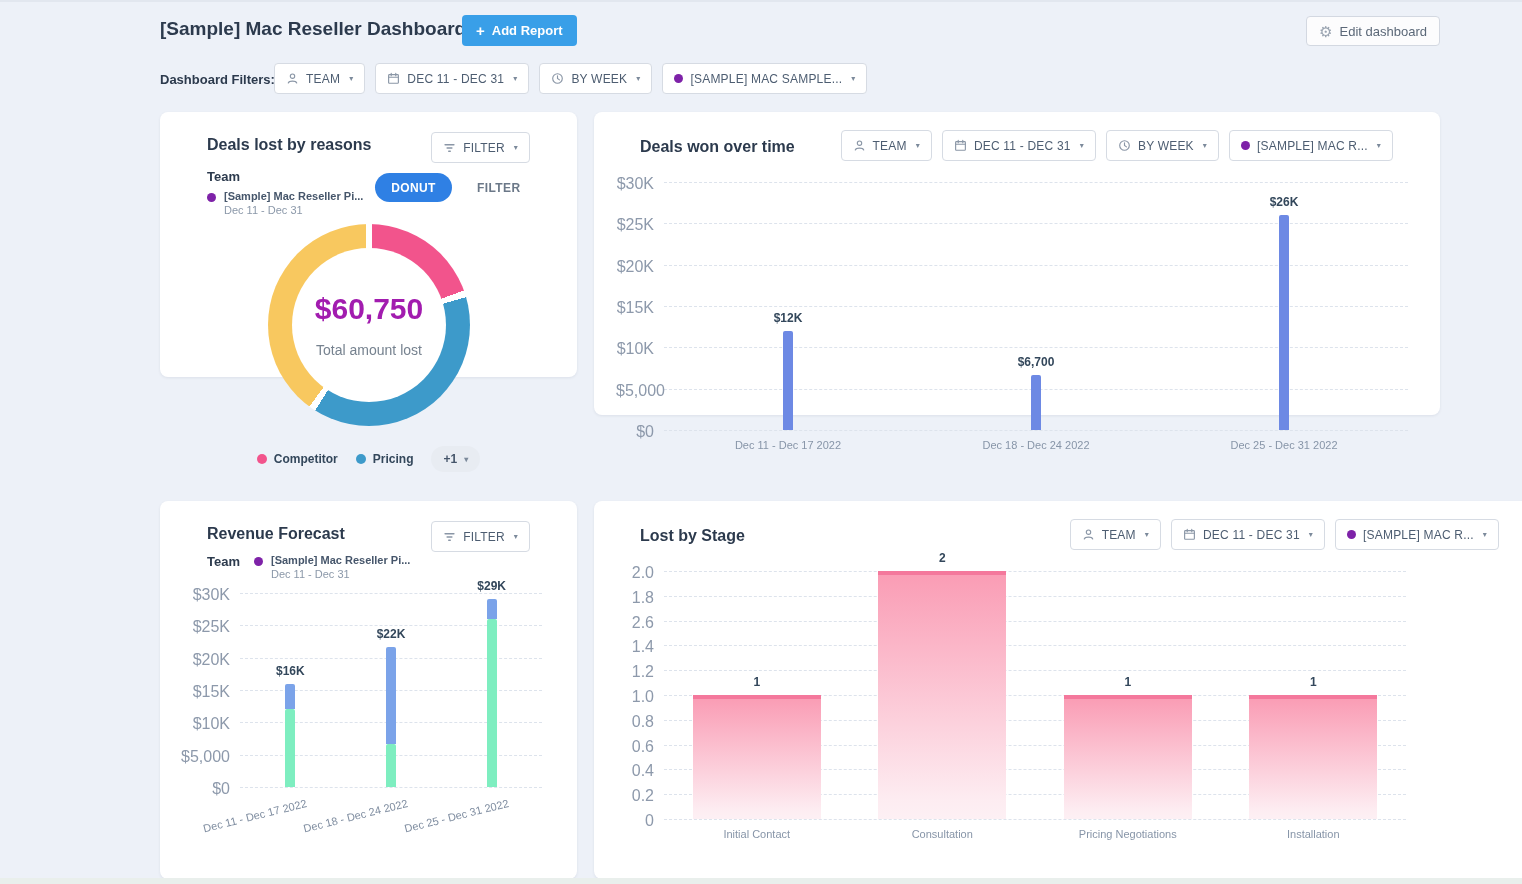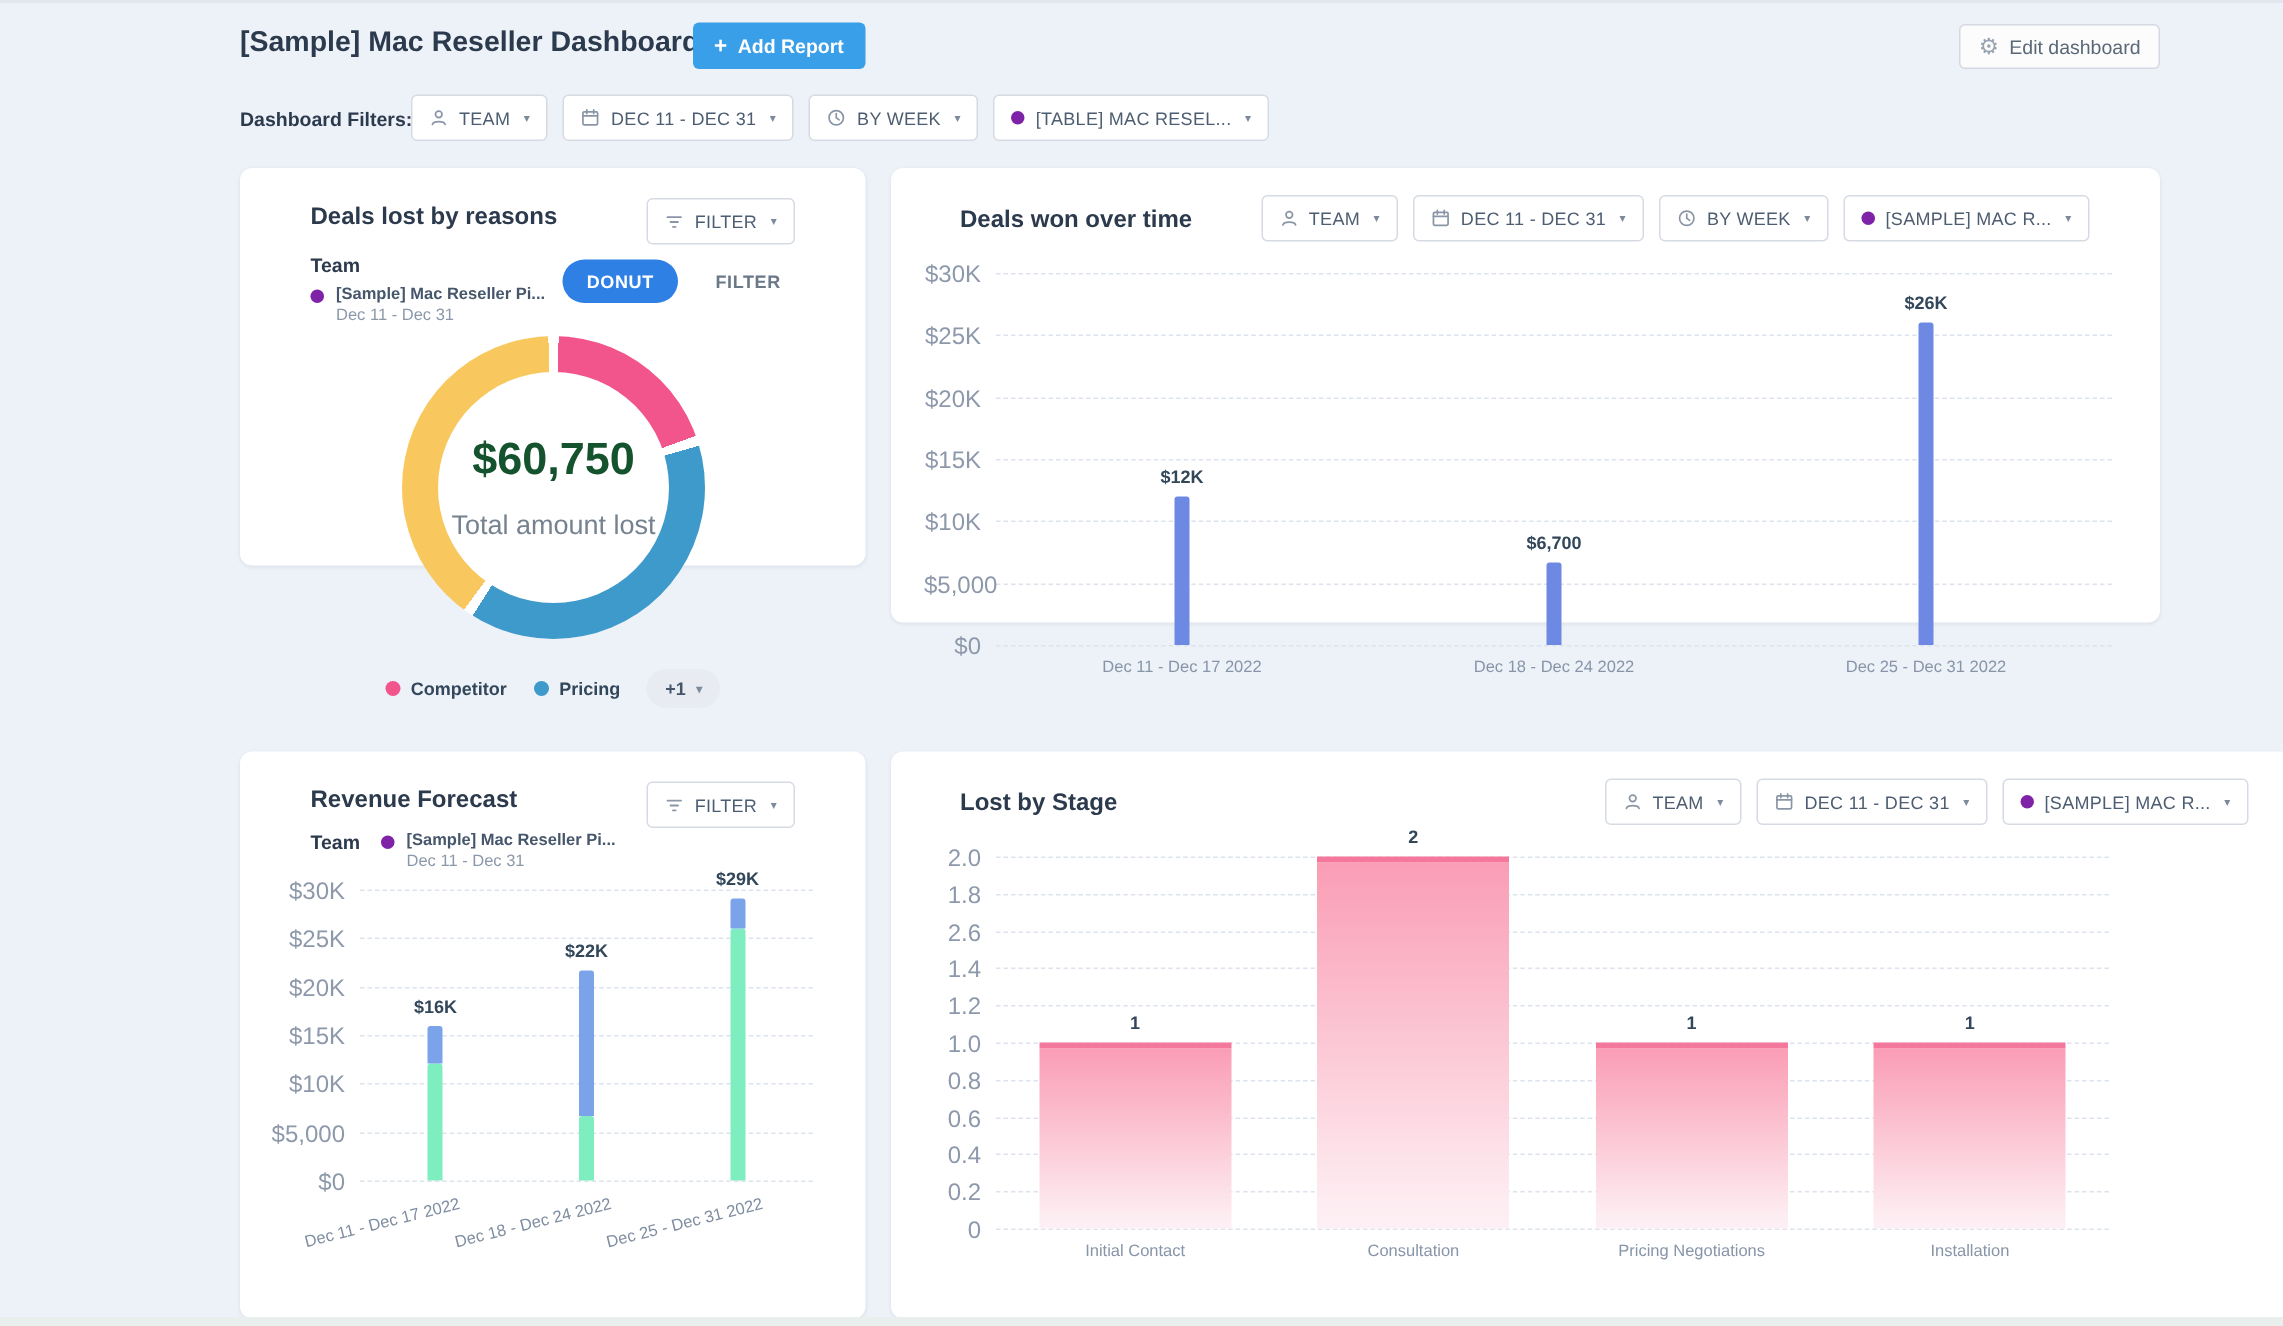--- a/index.html
+++ b/index.html
@@ -61,22 +61,22 @@
     font-family:inherit; font-size:12px; font-weight:700; letter-spacing:.4px; cursor:pointer; }
   .toggle-table { position:absolute; left:311px; top:61px; height:29px;
     background:none; border:none; color:#6b7888; font-family:inherit;
     font-size:12px; font-weight:700; letter-spacing:.4px; cursor:pointer; }
 
   .donut { position:absolute; left:108px; top:112px; width:202px; height:202px;
     border-radius:50%; cursor:pointer; }
   .donut-hole { position:absolute; left:132px; top:136px; width:154px; height:154px;
     border-radius:50%; background:#fff; display:flex; flex-direction:column;
     align-items:center; justify-content:center; }
-  .donut-value { font-size:30px; font-weight:700; color:#14532d; }
-  .donut-caption { font-size:18px; color:#76828f; margin-top:16px; }
+  .donut-value { font-size:30px; font-weight:700; color:#a21caf; }
+  .donut-caption { font-size:14px; color:#76828f; margin-top:16px; }
 
   .legend-row { position:absolute; left:0; right:0; display:flex;
     justify-content:center; align-items:center; gap:18px; }
   #legend-deals-lost { top:334px; }
   #legend-forecast { top:337px; }
   .legend-item { display:flex; align-items:center; gap:7px;
     font-size:12px; font-weight:600; color:#33475b; }
   .legend-dot { width:10px; height:10px; border-radius:50%; }
   .legend-more { background:#e8ecf2; border:none; border-radius:14px; padding:6px 12px;
     font-family:inherit; font-size:12px; font-weight:600; color:#45556a;
@@ -136,21 +136,21 @@
     <div class="chip">
       <svg width="13" height="13" viewBox="0 0 16 16" fill="none" stroke="#8a96a6" stroke-width="1.4" stroke-linecap="round">
         <circle cx="8" cy="8" r="5.9"></circle>
         <path d="M8 4.6V8l2.4 1.7"></path>
       </svg>
       <span>BY WEEK</span>
       <span class="caret">▾</span>
     </div>
     <div class="chip">
       <span class="pdot"></span>
-      <span>[TABLE] MAC RESEL...</span>
+      <span>[SAMPLE] MAC SAMPLE...</span>
       <span class="caret">▾</span>
     </div>
   </div>
 
 <section class="card" id="card-deals-lost">
   <h2 class="card-title">Deals lost by reasons</h2>
   <div class="filter-chip" id="filter-chip-1">
       <div class="chip">
         <svg width="13" height="12" viewBox="0 0 16 14" fill="none" stroke="#8a96a6" stroke-width="1.6" stroke-linecap="round">
           <path d="M2.5 3h11M5 7h6M7 11h2"></path>

